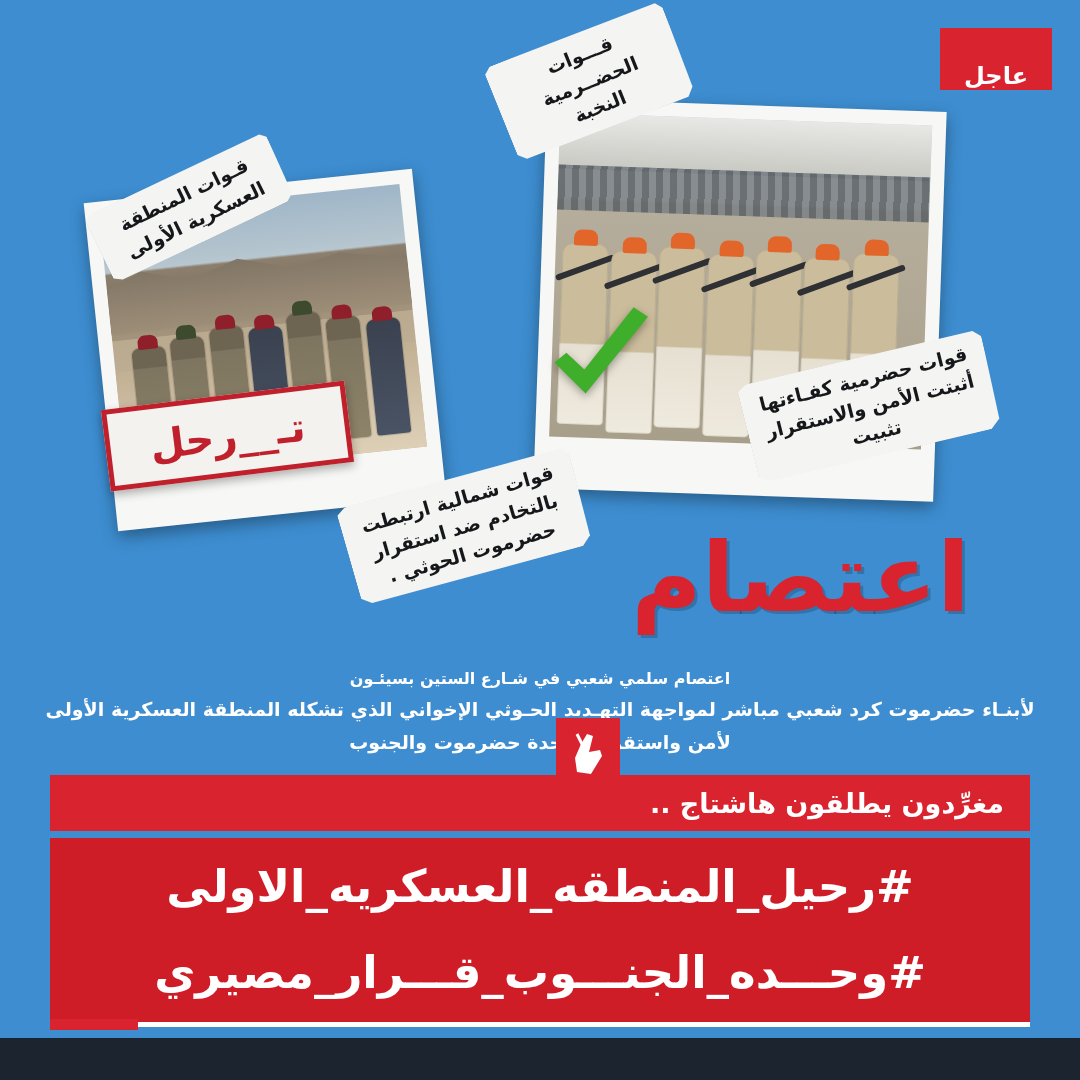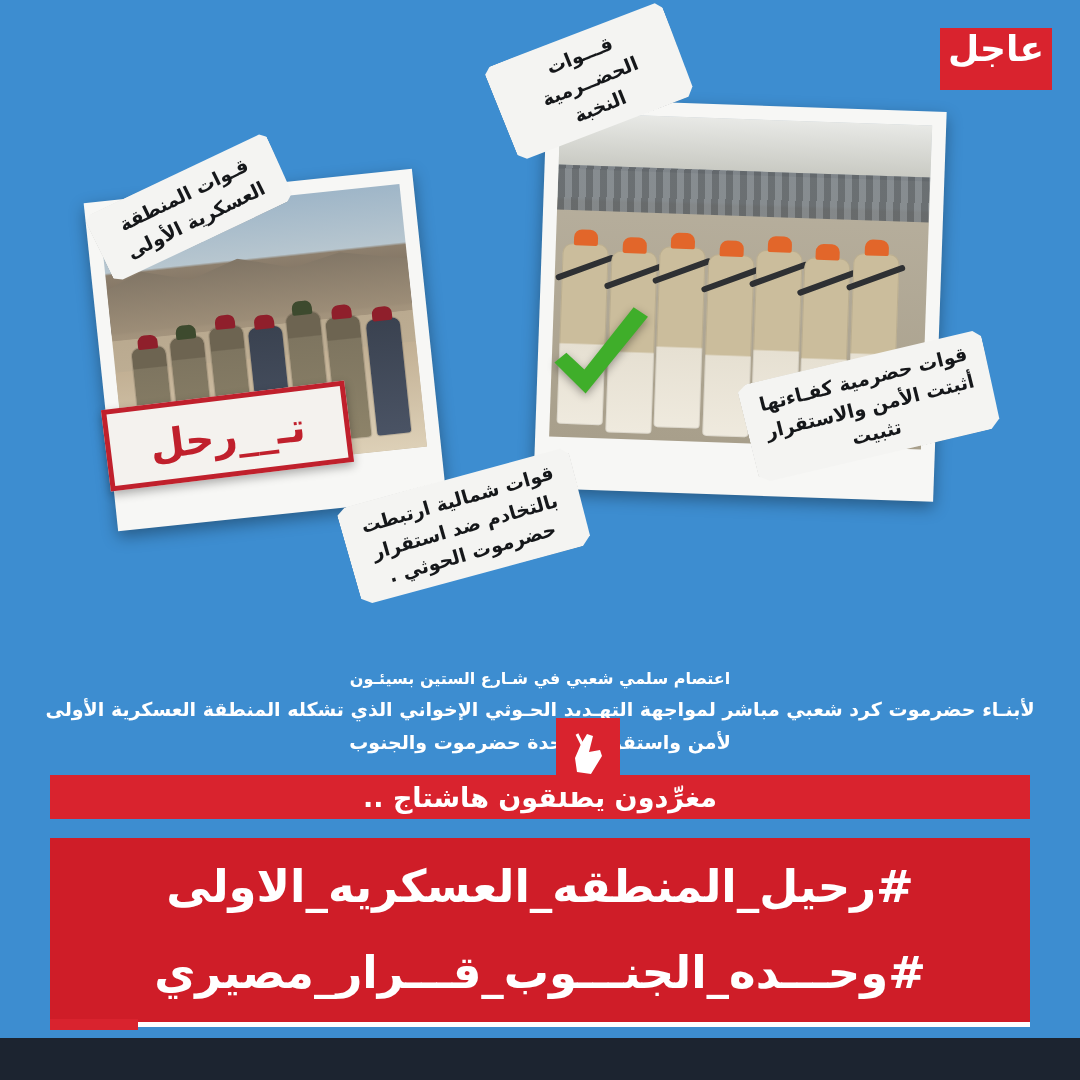--- a/index.html
+++ b/index.html
@@ -9,22 +9,22 @@
     font-family:"DejaVu Sans", sans-serif;
     position:relative;overflow:hidden;
   }
   .canvas{position:absolute;inset:0;}
 
   
   .breaking-badge{
     position:absolute;top:28px;right:28px;
     width:112px;height:62px;
     background:#d9232e;
-    display:flex;align-items:flex-start;justify-content:center;
-    color:#fff;font-size:36px;font-weight:bold;
+    display:flex;align-items:flex-end;justify-content:center;
+    color:#fff;font-size:24px;font-weight:bold;
     letter-spacing:1px;
   }
 
   
   .polaroid{
     position:absolute;
     background:#f7f7f5;
     box-shadow:0 6px 16px rgba(0,0,0,.35);
     padding:14px 14px 52px 14px;
     box-sizing:border-box;
@@ -139,22 +139,22 @@
 
   
   .body-text{
     position:absolute;left:40px;right:40px;top:665px;
     color:#ffffff;text-align:center;font-size:19px;line-height:1.75;font-weight:bold;
   }
   .body-text .lead{font-size:16px;}
 
   
   .intro-bar{
-    position:absolute;left:50px;right:50px;top:775px;height:44px;
-    background:#d9232e;display:flex;align-items:center;justify-content:center;
+    position:absolute;left:50px;right:50px;top:775px;height:56px;
+    background:#d9232e;display:flex;align-items:center;justify-content:flex-start;
     padding:12px 26px;box-sizing:border-box;
   }
   .intro-bar .txt{color:#fff;font-size:27px;font-weight:bold;}
   .pointer-box{
     position:absolute;right:460px;top:718px;width:64px;height:74px;
     background:#d9232e;z-index:9;display:flex;align-items:center;justify-content:center;
   }
 
   
   .hash-bar{
@@ -223,20 +223,21 @@
     <span>قوات شمالية ارتبطت بالتخادم ضد استقرار حضرموت الحوثي .</span>
   </div>
   <div class="tag" id="tag-hadhrami">
     <span>قوات حضرمية كفـاءتها أثبتت الأمن والاستقرار تثبيت</span>
   </div>
 
   <div class="stamp">
     <span>تـ__رحل</span>
   </div>
 
+  <div class="headline">اعتصام</div>
 
   <div class="body-text">
     <div class="lead">اعتصام سلمي شعبي في شـارع الستين بسيئـون</div>
     <div>لأبنـاء حضرموت كرد شعبي مباشر  لمواجهة  التهـديد الحـوثي الإخواني الذي تشكله المنطقة العسكرية الأولى</div>
     <div>لأمن واستقرار ووحدة حضرموت والجنوب</div>
   </div>
 
   <div class="pointer-box">
     <svg width="34" height="46" viewBox="0 0 34 46">
       <path d="M16 2 L22 4 L18 20 L29 18 L31 24 L20 42 L6 40 L4 26 L10 12 Z" fill="#ffffff"></path>

